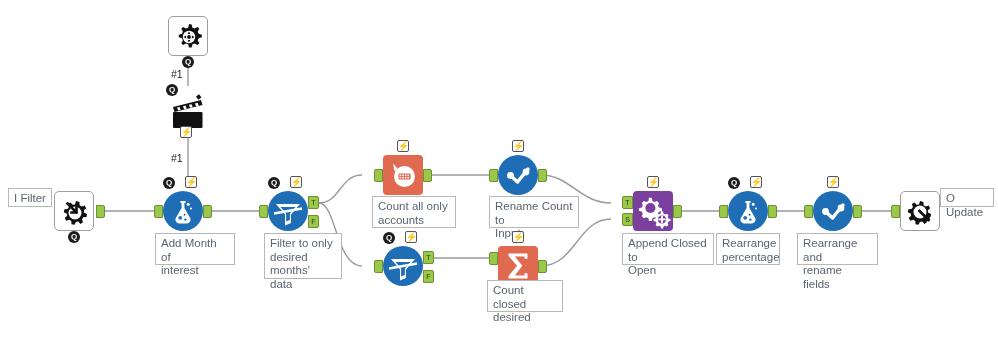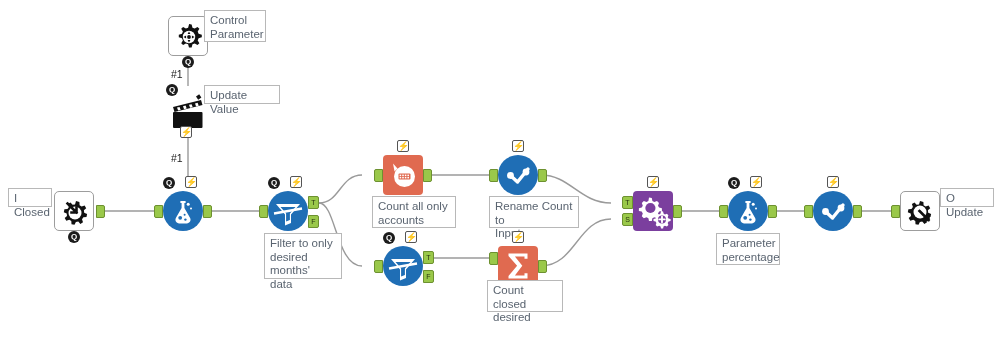--- a/index.html
+++ b/index.html
@@ -155,77 +155,76 @@
         <g fill="#111111">
           <path d="M20 7 l2.6 .5 .9 3.2 2.2 .9 2.8-1.7 1.9 1.9 -1.7 2.8 .9 2.2 3.2 .9 0 2.6 -3.2 .9 -.9 2.2 1.7 2.8 -1.9 1.9 -2.8-1.7 -2.2 .9 -.9 3.2 -2.6 0 -.9-3.2 -2.2-.9 -2.8 1.7 -1.9-1.9 1.7-2.8 -.9-2.2 -3.2-.9 0-2.6 3.2-.9 .9-2.2 -1.7-2.8 1.9-1.9 2.8 1.7 2.2-.9 .9-3.2 z"></path>
         </g>
         <circle cx="20" cy="20" r="6.2" fill="#ffffff"></circle>
         <path d="M20 14.5 l1.4 2.6 -2.8 0 z M20 25.5 l-1.4-2.6 2.8 0 z M14.5 20 l2.6-1.4 0 2.8 z M25.5 20 l-2.6 1.4 0-2.8 z" fill="#111111"></path>
         <circle cx="20" cy="20" r="1.9" fill="#111111"></circle>
       </svg>
     </div>
     <div class="badge q" style="left:14px; top:40px;">Q</div>
   </div>
-  <div class="anno" style="left:204px; top:10px; width:62px; height:32px;">Control
-Parameter</div>
 
   <div class="node" style="left:168px; top:88px;">
     <div class="shape">
       <svg width="40" height="44" viewBox="0 0 40 44">
         <g fill="#111111">
           <path d="M5 19 L33 12 L34.5 17 L6.5 24 Z"></path>
           <rect x="5" y="24" width="29.5" height="16" rx="1"></rect>
           <path d="M28 8.5 l3.2-2.2 2.2 3.2 -3.2 2.2 z"></path>
         </g>
         <g fill="#ffffff">
           <path d="M9 19.6 l2.6-.6 1.1 3.0 -2.6 .6 z"></path>
           <path d="M15 18.2 l2.6-.6 1.1 3.0 -2.6 .6 z"></path>
           <path d="M21 16.8 l2.6-.6 1.1 3.0 -2.6 .6 z"></path>
           <path d="M27 15.4 l2.6-.6 1.1 3.0 -2.6 .6 z"></path>
         </g>
       </svg>
     </div>
     <div class="badge q" style="left:-2px; top:-4px;">Q</div>
     <div class="badge bolt" style="left:12px; top:38px;">⚡</div>
   </div>
-  <div class="anno" style="left:204px; top:85px; width:76px; height:19px;">Update Value</div>
 
   <div class="node" style="left:54px; top:191px;">
     <div class="shape box">
       <svg width="40" height="40" viewBox="0 0 40 40">
         <g fill="#111111">
           <path d="M21 9 l3.4 1.1 .2 3.1 2.0 1.4 3.0-1.0 1.6 2.6 -2.3 2.1 .3 2.4 2.9 1.4 -.6 3.0 -3.1 .2 -1.4 2.0 1.0 3.0 -2.6 1.6 -2.1-2.3 -2.4 .3 -1.4 2.9 -3.0-.6 -.2-3.1 -2.0-1.4 -3.0 1.0 -1.6-2.6 2.3-2.1 -.3-2.4 -2.9-1.4 .6-3.0 3.1-.2 1.4-2.0 -1.0-3.0 2.6-1.6 2.1 2.3 2.4-.3 z"></path>
         </g>
         <circle cx="20" cy="21" r="6.5" fill="#ffffff"></circle>
         <path d="M12.5 11.5 L21.5 20.5 M21.5 20.5 L16.5 20.5 M21.5 20.5 L21.5 15.5" stroke="#111111" stroke-width="2.6" fill="none" stroke-linecap="square"></path>
       </svg>
     </div>
     <div class="badge q" style="left:14px; top:40px;">Q</div>
     <div class="plug out" style="left:42px; top:14px;"></div>
   </div>
-  <div class="anno" style="left:8px; top:188px; width:44px; height:19px;">I Closed</div>
+  <div class="anno" style="left:8px; top:188px; width:44px; height:19px;">I Filter</div>
 
   <div class="node" style="left:163px; top:191px;">
     <div class="shape circle" style="background:#1f6eb5;">
       <svg width="40" height="40" viewBox="0 0 40 40">
         <g fill="#ffffff">
           <path d="M17.4 10 h5.2 v1.9 h-1.2 v5.0 l5.6 9.9 c1.5 2.6 -.3 5.6 -3.2 5.6 h-7.6 c-2.9 0 -4.7-3.0 -3.2-5.6 l5.6-9.9 v-5.0 h-1.2 z"></path>
         </g>
         <circle cx="17.2" cy="26.8" r="1.9" fill="#1f6eb5"></circle>
         <circle cx="22.4" cy="28.6" r="1.2" fill="#1f6eb5"></circle>
         <circle cx="21.6" cy="23.8" r="1.0" fill="#1f6eb5"></circle>
         <circle cx="25.2" cy="13.2" r="1.5" fill="#ffffff"></circle>
         <circle cx="28.0" cy="17.4" r="1.0" fill="#ffffff"></circle>
       </svg>
     </div>
     <div class="badge q" style="left:0px; top:-14px;">Q</div>
     <div class="badge bolt" style="left:22px; top:-15px;">⚡</div>
     <div class="plug in" style="left:-9px; top:14px;"></div>
     <div class="plug out" style="left:40px; top:14px;"></div>
   </div>
+  <div class="anno" style="left:155px; top:233px; width:80px; height:32px;">Add Month of
+interest</div>
 
   <div class="node" style="left:268px; top:191px;">
     <div class="shape circle" style="background:#1f6eb5;">
       <svg width="40" height="40" viewBox="0 0 40 40">
         <path d="M8 13 h24 l-9 10.5 v8.5 l-6 2.5 v-11 z" fill="#ffffff"></path>
         <path d="M12.5 16 h15 l-5.6 6.6 v6.4 l-3.8 1.6 v-8 z" fill="#1f6eb5"></path>
         <path d="M6 22.5 L34 17.5" stroke="#ffffff" stroke-width="2.4" fill="none"></path>
       </svg>
     </div>
     <div class="badge q" style="left:0px; top:-14px;">Q</div>
@@ -318,54 +317,58 @@
         </g>
         <circle cx="29.0" cy="28.4" r="4.0" fill="#7b3f9e"></circle>
         <path d="M29 25.6 v5.6 M26.2 28.4 h5.6" stroke="#ffffff" stroke-width="1.9" stroke-linecap="round"></path>
       </svg>
     </div>
     <div class="badge bolt" style="left:14px; top:-15px;">⚡</div>
     <div class="plug in lbl" style="left:-11px; top:5px;">T</div>
     <div class="plug in lbl" style="left:-11px; top:22px;">S</div>
     <div class="plug out" style="left:40px; top:14px;"></div>
   </div>
+  <div class="anno" style="left:622px; top:233px; width:92px; height:32px;">Append Closed to
+Open</div>
 
   <div class="node" style="left:728px; top:191px;">
     <div class="shape circle" style="background:#1f6eb5;">
       <svg width="40" height="40" viewBox="0 0 40 40">
         <g fill="#ffffff">
           <path d="M17.4 10 h5.2 v1.9 h-1.2 v5.0 l5.6 9.9 c1.5 2.6 -.3 5.6 -3.2 5.6 h-7.6 c-2.9 0 -4.7-3.0 -3.2-5.6 l5.6-9.9 v-5.0 h-1.2 z"></path>
         </g>
         <circle cx="17.2" cy="26.8" r="1.9" fill="#1f6eb5"></circle>
         <circle cx="22.4" cy="28.6" r="1.2" fill="#1f6eb5"></circle>
         <circle cx="21.6" cy="23.8" r="1.0" fill="#1f6eb5"></circle>
         <circle cx="25.2" cy="13.2" r="1.5" fill="#ffffff"></circle>
         <circle cx="28.0" cy="17.4" r="1.0" fill="#ffffff"></circle>
       </svg>
     </div>
     <div class="badge q" style="left:0px; top:-14px;">Q</div>
     <div class="badge bolt" style="left:22px; top:-15px;">⚡</div>
     <div class="plug in" style="left:-9px; top:14px;"></div>
     <div class="plug out" style="left:40px; top:14px;"></div>
   </div>
-  <div class="anno" style="left:716px; top:233px; width:64px; height:32px;">Parameter
+  <div class="anno" style="left:716px; top:233px; width:64px; height:32px;">Rearrange
 percentage</div>
 
   <div class="node" style="left:813px; top:191px;">
     <div class="shape circle" style="background:#1f6eb5;">
       <svg width="40" height="40" viewBox="0 0 40 40">
         <circle cx="12.5" cy="20.5" r="3.4" fill="#ffffff"></circle>
         <circle cx="28.0" cy="17.0" r="3.4" fill="#ffffff"></circle>
         <path d="M13 21 L19.5 27 L30 14" stroke="#ffffff" stroke-width="3.4" fill="none" stroke-linecap="round" stroke-linejoin="round"></path>
       </svg>
     </div>
     <div class="badge bolt" style="left:14px; top:-15px;">⚡</div>
     <div class="plug in" style="left:-9px; top:14px;"></div>
     <div class="plug out" style="left:40px; top:14px;"></div>
   </div>
+  <div class="anno" style="left:797px; top:233px; width:81px; height:32px;">Rearrange and
+rename fields</div>
 
   <div class="node" style="left:900px; top:191px;">
     <div class="shape box">
       <svg width="40" height="40" viewBox="0 0 40 40">
         <g fill="#111111">
           <path d="M19 9 l3.4 1.1 .2 3.1 2.0 1.4 3.0-1.0 1.6 2.6 -2.3 2.1 .3 2.4 2.9 1.4 -.6 3.0 -3.1 .2 -1.4 2.0 1.0 3.0 -2.6 1.6 -2.1-2.3 -2.4 .3 -1.4 2.9 -3.0-.6 -.2-3.1 -2.0-1.4 -3.0 1.0 -1.6-2.6 2.3-2.1 -.3-2.4 -2.9-1.4 .6-3.0 3.1-.2 1.4-2.0 -1.0-3.0 2.6-1.6 2.1 2.3 2.4-.3 z"></path>
         </g>
         <circle cx="19" cy="20" r="6.5" fill="#ffffff"></circle>
         <path d="M18.5 19 L27.5 28 M27.5 28 L27.5 23 M27.5 28 L22.5 28" stroke="#111111" stroke-width="2.6" fill="none" stroke-linecap="square"></path>
       </svg>

